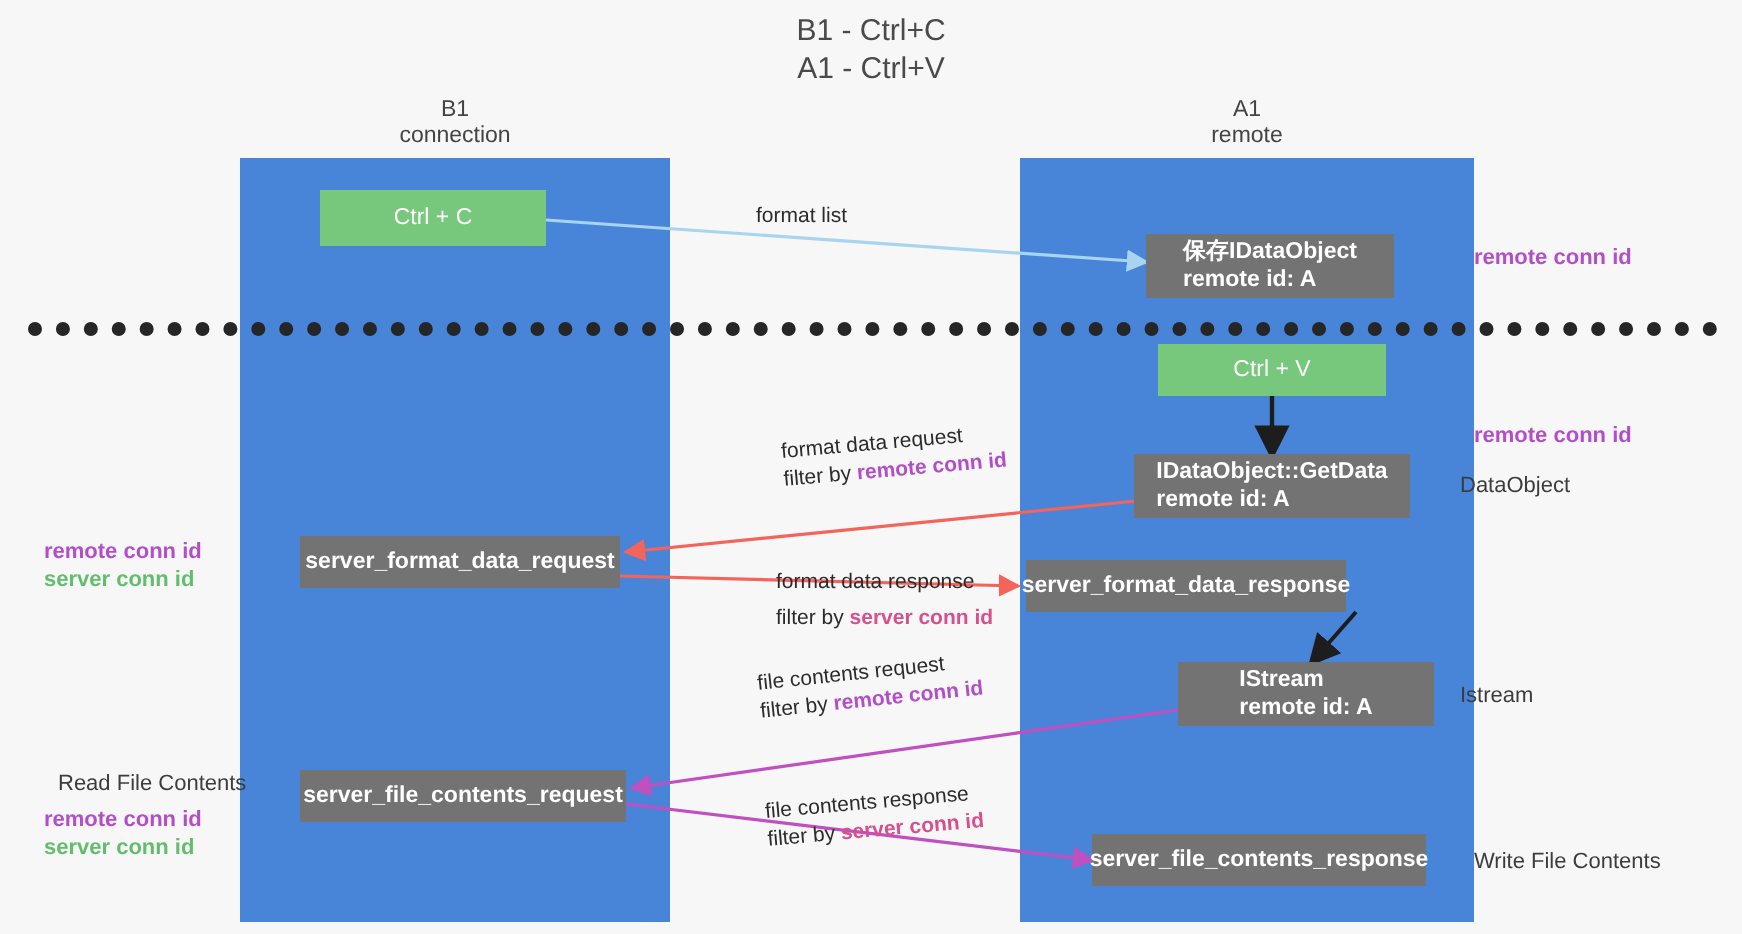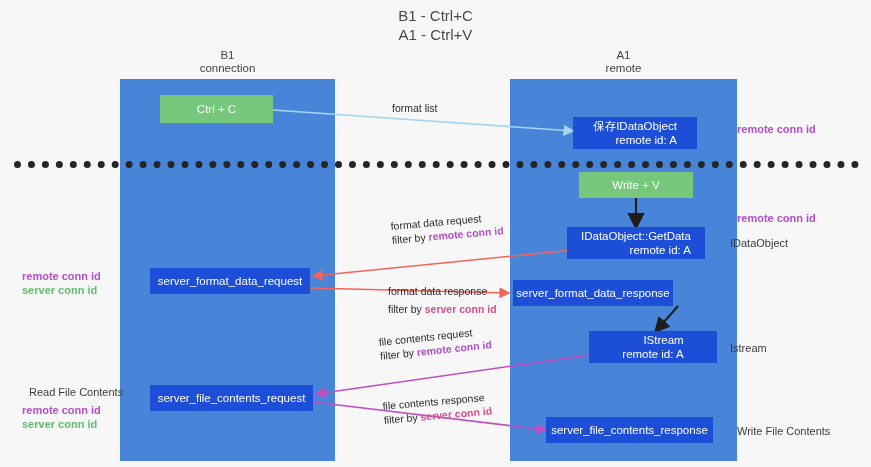--- a/index.html
+++ b/index.html
@@ -18,25 +18,25 @@
     font-size:11.5px;line-height:13px;white-space:pre-line;
   }
   .title{
     position:absolute;left:0;right:0;top:6px;text-align:center;
     color:#4a4a4a;font-size:15px;line-height:19px;white-space:pre-line;
   }
 
   .box{
     position:absolute;box-sizing:border-box;
     display:flex;align-items:center;justify-content:center;
-    text-align:right;color:#fff;font-size:11.5px;line-height:14px;
+    text-align:left;color:#fff;font-size:11.5px;line-height:14px;
     white-space:pre-line;padding:6px 4px;
   }
   .box.green{background:#77c77c;}
-  .box.orange{background:#1d4ed8;}
+  .box.orange{background:#737373;font-weight:bold;}
 
   .note{position:absolute;font-size:11px;line-height:14px;color:#3c3c3c;white-space:pre-line;}
   .note.purple{color:#b24fc8;font-weight:bold;}
   .note.green{color:#63bd6c;font-weight:bold;}
   .note.plain{color:#3c3c3c;}
 
   .mid{
     position:absolute;font-size:10.5px;line-height:14px;color:#2b2b2b;
     white-space:nowrap;transform-origin:left top;
   }
@@ -93,37 +93,37 @@
     <path d="M313,402 L546,430" stroke="#c04fc0" stroke-width="1.6" fill="none" marker-end="url(#ah-mag)"></path>
   </svg>
 
   <div class="dashline" style="left:14px;top:161px;width:845px;"></div>
 
   <div class="box green" style="left:160px;top:95px;width:113px;height:28px;">Ctrl + C</div>
 
   <div class="box orange" style="left:573px;top:117px;width:124px;height:32px;">保存IDataObject
 remote id: A</div>
 
-  <div class="box green" style="left:579px;top:172px;width:114px;height:26px;">Write + V</div>
+  <div class="box green" style="left:579px;top:172px;width:114px;height:26px;">Ctrl + V</div>
 
   <div class="box orange" style="left:567px;top:227px;width:138px;height:32px;">IDataObject::GetData
 remote id: A</div>
 
   <div class="box orange" style="left:150px;top:268px;width:160px;height:26px;">server_format_data_request</div>
 
   <div class="box orange" style="left:513px;top:280px;width:160px;height:26px;">server_format_data_response</div>
 
   <div class="box orange" style="left:589px;top:331px;width:128px;height:32px;">IStream
 remote id: A</div>
 
   <div class="box orange" style="left:150px;top:385px;width:163px;height:26px;">server_file_contents_request</div>
 
   <div class="box orange" style="left:546px;top:417px;width:167px;height:26px;">server_file_contents_response</div>
 
-  <div class="mid" style="left:392px;top:101px;">format list</div>
+  <div class="mid" style="left:378px;top:101px;">format list</div>
 
   <div class="mid" style="left:390px;top:219px;transform:rotate(-5deg);">
     <div>format data request</div>
     <div>
       <span>filter by </span><b class="p">remote conn id</b>
     </div>
   </div>
 
   <div class="mid" style="left:388px;top:274px;margin-top:10px;">
     <div>format data response</div>
@@ -141,21 +141,21 @@
 
   <div class="mid" style="left:382px;top:399px;transform:rotate(-5deg);">
     <div>file contents response</div>
     <div>
       <span>filter by </span><b class="m">server conn id</b>
     </div>
   </div>
 
   <div class="note purple" style="left:737px;top:122px;">remote conn id</div>
   <div class="note purple" style="left:737px;top:211px;">remote conn id</div>
-  <div class="note plain" style="left:730px;top:236px;">IDataObject</div>
+  <div class="note plain" style="left:730px;top:236px;">DataObject</div>
   <div class="note plain" style="left:730px;top:341px;">Istream</div>
   <div class="note plain" style="left:737px;top:424px;">Write File Contents</div>
 
   <div class="note purple" style="left:22px;top:269px;">remote conn id</div>
   <div class="note green" style="left:22px;top:283px;">server conn id</div>
 
   <div class="note plain" style="left:29px;top:385px;">Read File Contents</div>
   <div class="note purple" style="left:22px;top:403px;">remote conn id</div>
   <div class="note green" style="left:22px;top:417px;">server conn id</div>
 

